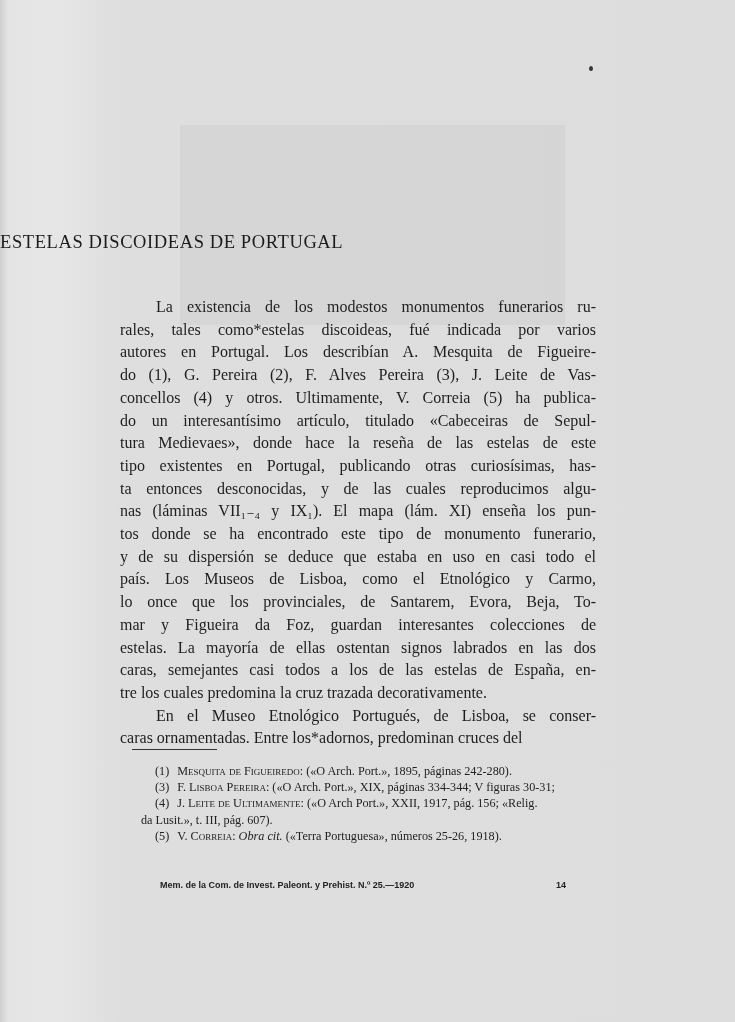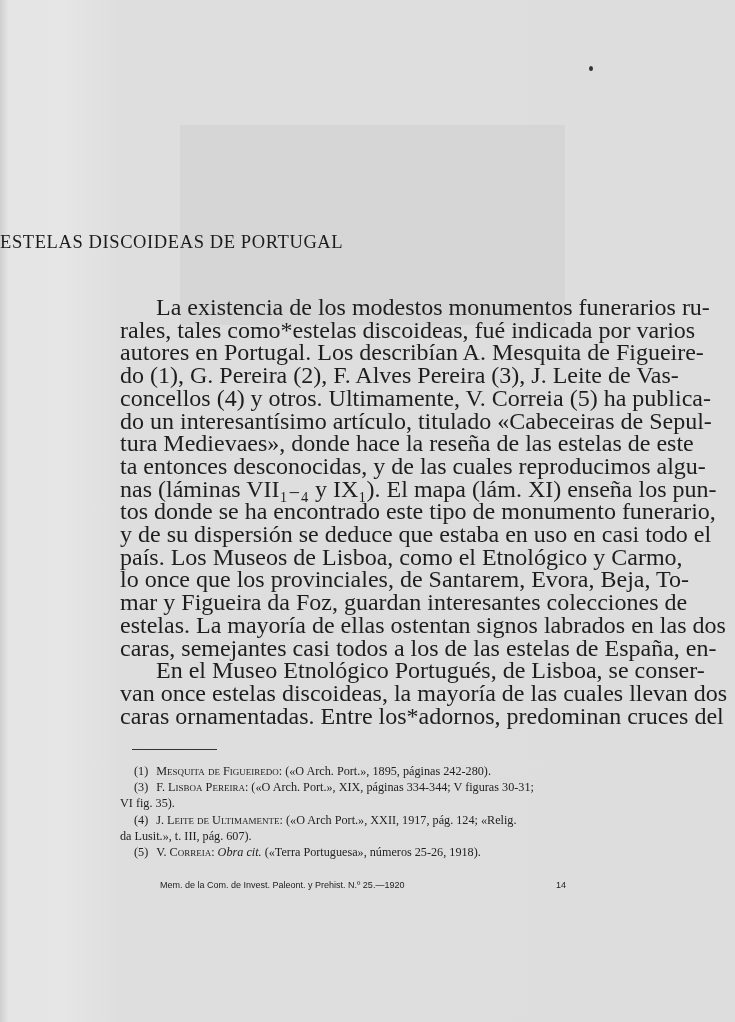--- a/index.html
+++ b/index.html
@@ -19,80 +19,80 @@
     position: absolute; left: 180px; top: 125px; width: 385px; height: 200px;
     background: rgba(180,180,180,0.18);
   }
   .spot { position: absolute; width: 4px; height: 5px; background: #333; border-radius: 50%; }
   .title {
     position: absolute; left: 0; width: 735px; top: 232px;
     text-align: left; font-size: 18.5px; letter-spacing: 0.6px; color: #1c1c1c;
   }
   .body-text {
     position: absolute; left: 120px; top: 296px; width: 476px;
-    font-size: 24px; line-height: 22.7px; color: #1e1e1e;
+    font-size: 16px; line-height: 22.7px; color: #1e1e1e;
   }
   .line { display: block; white-space: nowrap; text-align: justify; text-align-last: justify; }
   .line.last { text-align-last: left; }
   .indent { padding-left: 36px; }
   .rule {
     position: absolute; left: 132px; top: 749px; width: 85px; height: 1px; background: #333;
   }
   .notes {
     position: absolute; left: 120px; top: 763px; width: 476px;
     font-size: 12.2px; line-height: 16.2px; color: #222;
   }
-  .note { display: block; white-space: nowrap; }
+  .note { display: block; white-space: nowrap; margin-left: 21px; }
   .note .num { padding-left: 14px; padding-right: 8px; }
   .sc { font-variant: small-caps; }
   .footer {
     position: absolute; top: 880px; left: 160px; width: 420px;
     font-family: "Liberation Sans", "DejaVu Sans", sans-serif;
-    font-size: 9px; font-weight: normal; color: #222;
+    font-size: 9px; font-weight: bold; color: #222;
   }
   .footer .pg { position: absolute; left: 396px; top: 0; }
 </style>
 </head>
 <body>
 
 <div class="page">
   <div class="bleed"></div>
   <div class="spot" style="left:589px;top:66px;"></div>
 
   <div class="title">ESTELAS DISCOIDEAS DE PORTUGAL</div>
 
   <div class="body-text" id="body">
       <span class="line indent">La existencia de los modestos monumentos funerarios ru-</span>
       <span class="line">rales, tales como*estelas discoideas, fué indicada por varios</span>
       <span class="line">autores en Portugal. Los describían A. Mesquita de Figueire-</span>
       <span class="line">do (1), G. Pereira (2), F. Alves Pereira (3), J. Leite de Vas-</span>
       <span class="line">concellos (4) y otros. Ultimamente, V. Correia (5) ha publica-</span>
       <span class="line">do un interesantísimo artículo, titulado «Cabeceiras de Sepul-</span>
       <span class="line">tura Medievaes», donde hace la reseña de las estelas de este</span>
+      <span class="line">tipo existentes en Portugal, publicando otras curiosísimas, has-</span>
       <span class="line">ta entonces desconocidas, y de las cuales reproducimos algu-</span>
       <span class="line">nas (láminas VII₁₋₄ y IX₁). El mapa (lám. XI) enseña los pun-</span>
       <span class="line">tos donde se ha encontrado este tipo de monumento funerario,</span>
       <span class="line">y de su dispersión se deduce que estaba en uso en casi todo el</span>
       <span class="line">país. Los Museos de Lisboa, como el Etnológico y Carmo,</span>
       <span class="line">lo once que los provinciales, de Santarem, Evora, Beja, To-</span>
       <span class="line">mar y Figueira da Foz, guardan interesantes colecciones de</span>
       <span class="line">estelas. La mayoría de ellas ostentan signos labrados en las dos</span>
       <span class="line">caras, semejantes casi todos a los de las estelas de España, en-</span>
+      <span class="line last">tre los cuales predomina la cruz trazada decorativamente.</span>
       <span class="line indent">En el Museo Etnológico Portugués, de Lisboa, se conser-</span>
-      <span class="line">van once estelas discoideas, la mayoría de las cuales llevan dos</span>
       <span class="line last">caras ornamentadas. Entre los*adornos, predominan cruces del</span>
     </div>
 
   <div class="rule"></div>
 
   <div class="notes" id="notes">
       <span class="note"><span class="num">(1)</span><span class="sc">Mesquita de Figueiredo:</span><span> («O Arch. Port.», 1895, páginas 242-280).</span></span>
       <span class="note"><span class="num">(3)</span><span class="sc">F. Lisboa Pereira:</span><span> («O Arch. Port.», XIX, páginas 334-344; V figuras 30-31;</span></span>
-      <span class="note">VI fig. 35).</span>
-      <span class="note"><span class="num">(4)</span><span class="sc">J. Leite de Ultimamente:</span><span> («O Arch Port.», XXII, 1917, pág. 124; «Relig.</span></span>
+      <span class="note"><span class="num">(4)</span><span class="sc">J. Leite de Ultimamente:</span><span> («O Arch Port.», XXII, 1917, pág. 156; «Relig.</span></span>
       <span class="note">da Lusit.», t. III, pág. 607).</span>
       <span class="note"><span class="num">(5)</span><span class="sc">V. Correia:</span><i> Obra cit.</i><span> («Terra Portuguesa», números 25-26, 1918).</span></span>
     </div>
 
   <div class="footer">
     <span>Mem. de la Com. de Invest. Paleont. y Prehist. N.º 25.—1920</span>
     <span class="pg">14</span>
   </div>
 </div>
 

